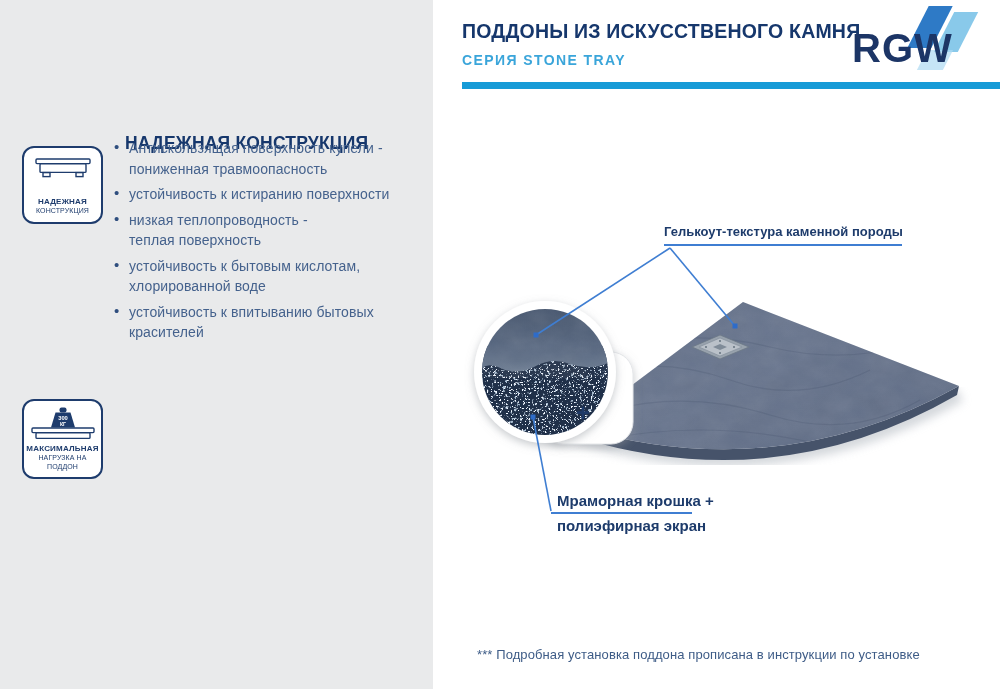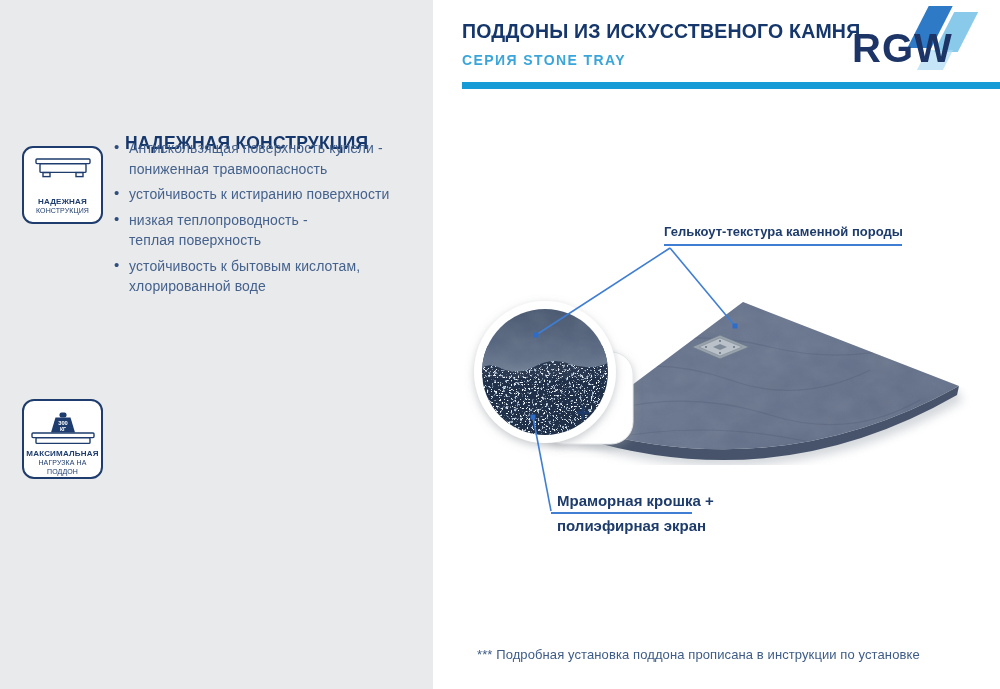--- a/index.html
+++ b/index.html
@@ -17,22 +17,22 @@
   .logo-shape{position:absolute;transform:skewX(-27deg);}
   .ls1{left:68px;top:2px;width:24px;height:42px;background:#2e7ac6;}
   .ls2{left:94px;top:8px;width:24px;height:40px;background:#7cc3e8;opacity:.9;}
   .ls3{left:72px;top:46px;width:26px;height:20px;background:#aedaf2;opacity:.7;}
   .logo-text{position:absolute;left:2px;top:22px;font-size:40px;font-weight:800;color:#1c3566;letter-spacing:1px;}
 
   
   .badge{position:absolute;left:22px;width:81px;background:#fff;border:2px solid #1e3c6d;border-radius:12px;
          display:flex;flex-direction:column;align-items:center;justify-content:space-between;box-sizing:border-box;
          padding:10px 3px 7px;}
-  .badge1{top:146px;height:78px;border-radius:11px;}
-  .badge2{top:399px;height:80px;}
+  .badge1{top:146px;height:78px;}
+  .badge2{top:399px;height:80px;padding-top:5px;}
   .badge-text{text-align:center;color:#1e3c6d;line-height:9px;}
   .badge-title{font-size:8px;font-weight:bold;letter-spacing:.2px;}
   .badge-sub{font-size:7px;letter-spacing:.1px;}
 
   
   .heading{position:absolute;left:125px;top:105px;font-size:17.5px;font-weight:bold;color:#16376c;letter-spacing:.2px;margin-top:28px;}
   ul.features{position:absolute;left:112px;width:306px;margin:0;padding:0;list-style:none;}
   .features-1{top:138px;}
   .features-2{top:398px;}
   ul.features li{position:relative;padding-left:17px;margin:0 0 5px 0;font-size:14px;line-height:20.5px;
@@ -111,20 +111,22 @@
   <div class="heading">НАДЕЖНАЯ КОНСТРУКЦИЯ</div>
 
   <ul class="features features-1">
     <li>Антискользящая поверхность купели -
 пониженная травмоопасность</li>
     <li>устойчивость к истиранию поверхности</li>
     <li>низкая теплопроводность -
 теплая поверхность</li>
     <li>устойчивость к бытовым кислотам,
 хлорированной воде</li>
+    <li>устойчивость к впитыванию бытовых
+красителей</li>
   </ul>
 
 
   <svg class="diagram" width="560" height="365" viewBox="0 0 560 365">
     <defs>
       <linearGradient id="trayGrad" x1="0" y1="0" x2="1" y2="0.6">
         <stop offset="0" stop-color="#5e6b84"></stop>
         <stop offset="0.45" stop-color="#68758e"></stop>
         <stop offset="1" stop-color="#626f88"></stop>
       </linearGradient>

